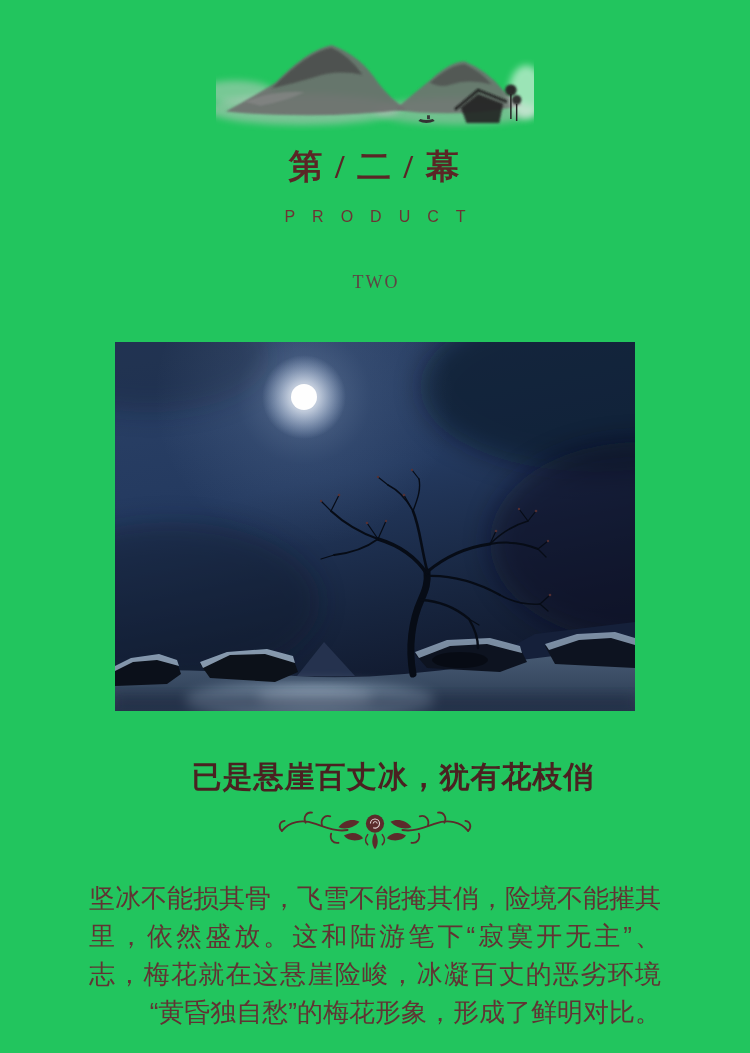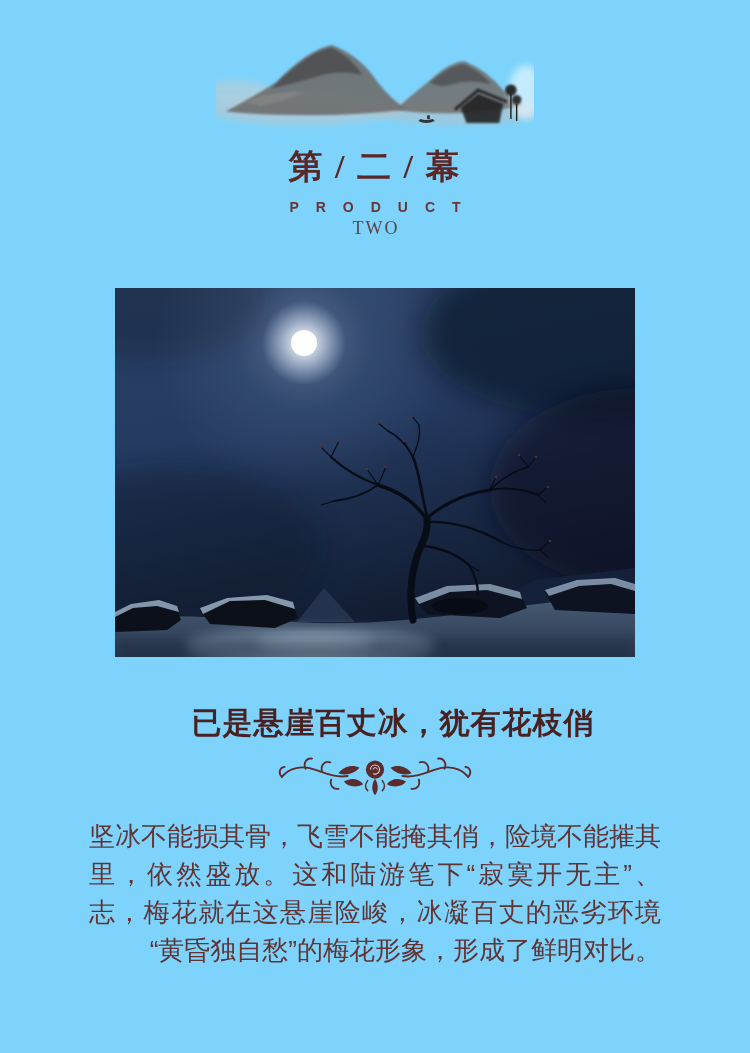--- a/index.html
+++ b/index.html
@@ -1,45 +1,45 @@
 <!DOCTYPE html>
 <html><head>
 <meta charset="utf-8">
 <style>
   html,body{margin:0;padding:0;background:#ffffff;}
   .page{
     position:relative;
     width:750px;height:1053px;
     margin:0 auto;
-    background:#7dd3fc;
+    background:#22c55e;
     overflow:hidden;
     font-family:"Liberation Sans","DejaVu Sans",sans-serif;
   }
   .header{padding-top:34px;text-align:center;}
   .ink-painting{display:block;margin:0 auto;width:318px;height:97px;}
   .act-title{
     margin:14px 0 0 0;
     font-family:"Liberation Serif","DejaVu Serif",serif;
     font-weight:600;
     font-size:34px;line-height:44px;
     letter-spacing:2px;
     color:#5a2626;
   }
   .subtitle-en{
-    margin-top:8px;
-    font-size:14px;line-height:20px;
+    margin-top:18px;
+    font-size:16px;line-height:20px;
     letter-spacing:17px;text-indent:17px;
     color:#6d3434;
-    font-weight:bold;
   }
   .subtitle-two{
     font-family:"Liberation Serif","DejaVu Serif",serif;
     font-size:18px;line-height:22px;
     letter-spacing:2px;text-indent:2px;
     color:#5e4444;
+    margin-top:44px;
   }
   .photo{
     display:block;
     width:520px;height:369px;
     margin:49px auto 0 auto;
     background:#17233c;
   }
   .photo svg{display:block;width:520px;height:369px;}
   .section-heading{
     margin:46px 0 0 0;
@@ -47,21 +47,21 @@
     font-family:"Liberation Serif","DejaVu Serif",serif;
     font-weight:700;
     font-size:30px;line-height:40px;
     letter-spacing:1px;
     color:#4a2121;
     padding-left:36px;
   }
   .flourish{display:block;margin:12px auto 0 auto;width:206px;height:42px;}
   .paragraph{
     width:572px;
-    margin:20px auto 0 auto;
+    margin:28px auto 0 auto;
   }
   .para-line{
     height:38px;line-height:38px;
     font-size:26px;
     color:#613333;
     text-align:justify;
     overflow:hidden;
   }
   .para-line::after{content:"";display:inline-block;width:100%;height:0;}
   .para-line.last{text-align:right;}

